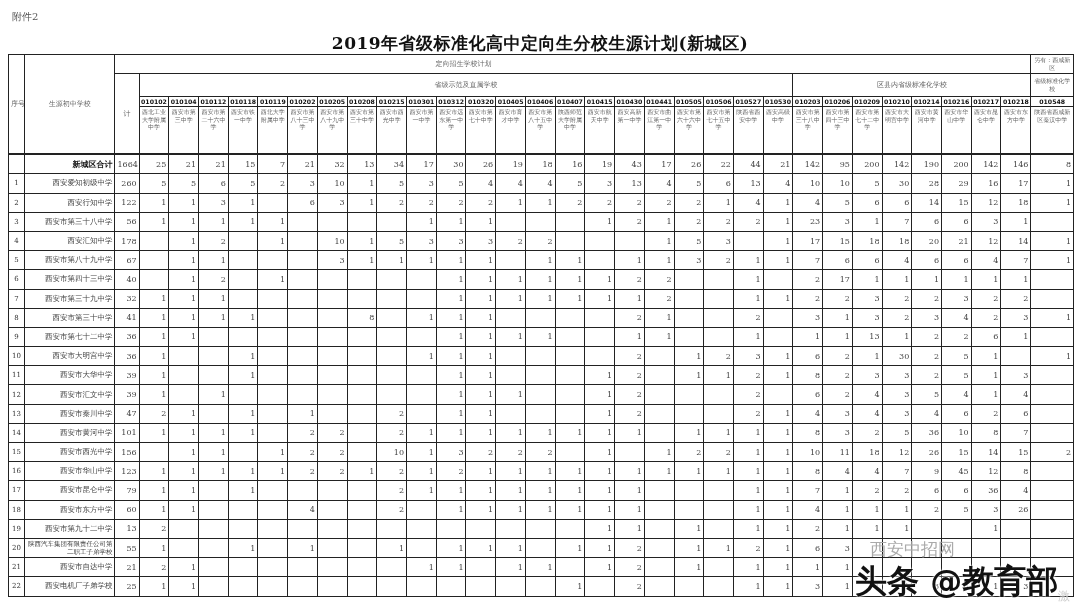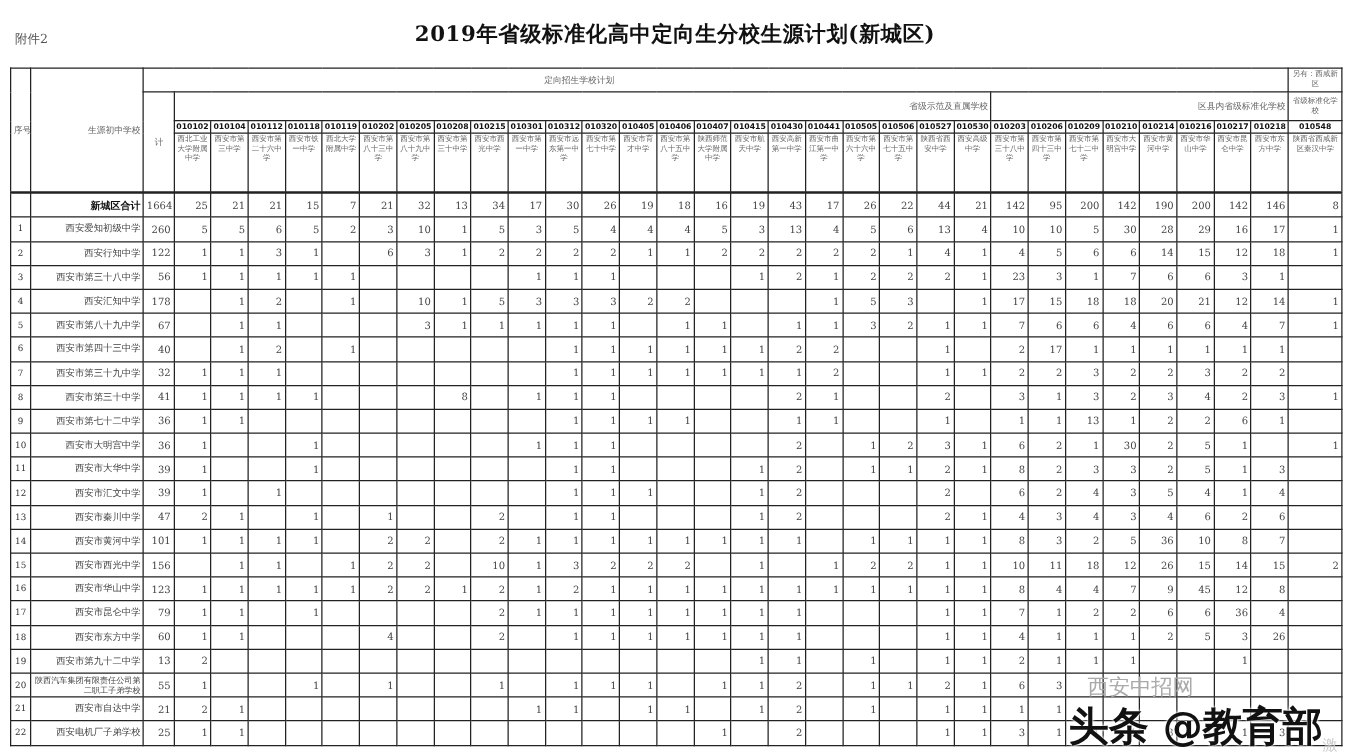--- a/index.html
+++ b/index.html
@@ -1,24 +1,24 @@
 <!DOCTYPE html>
 <html><head>
 <meta charset="utf-8">
 <style>
   html,body{margin:0;padding:0;background:#fff;}
   body{width:1080px;height:604px;overflow:hidden;position:relative;font-family:"DejaVu Serif","Liberation Serif",serif;color:#333;}
-  .attach{position:absolute;left:12px;top:24px;font-size:10px;color:#555;}
-  .title{position:absolute;left:0;width:1080px;top:16px;text-align:center;font-size:17px;font-weight:bold;color:#111;letter-spacing:0.5px;}
+  .attach{position:absolute;left:12px;top:10px;font-size:10px;color:#555;}
+  .title{position:absolute;left:0;width:1080px;top:32px;text-align:center;font-size:17px;font-weight:bold;color:#111;letter-spacing:0.5px;}
   table{position:absolute;left:8px;top:54px;border-collapse:collapse;table-layout:fixed;width:1066px;}
   td{border:1px solid #222;padding:0 2px;font-size:8px;text-align:right;height:18.2px;white-space:nowrap;overflow:hidden;color:#444;}
   td.seq{text-align:center;font-size:7px;color:#333;}
   td.name{text-align:right;font-size:7.5px;color:#444;}
   td.name.bold{font-weight:bold;color:#111;font-size:8px;}
-  td.hd{color:#666;font-size:7px;}
+  td.hd{text-align:center;color:#666;font-size:7px;}
   td.code{text-align:center;font-weight:bold;font-size:6.2px;color:#111;height:9px;padding:0;font-family:"DejaVu Sans",sans-serif;}
   td.sname{text-align:center;font-size:6px;line-height:7.5px;color:#666;white-space:normal;height:44px;padding:1px 1px;vertical-align:top;}
   td.note{text-align:center;font-size:6px;color:#666;white-space:normal;line-height:8px;}
   td.total{text-align:center;font-size:7px;color:#666;}
   .wm{position:absolute;left:855px;top:560px;font-family:"DejaVu Sans",sans-serif;font-size:32px;color:#111;font-weight:bold;text-shadow:0 0 2px #fff,0 0 3px #fff;}
   .wm2{position:absolute;left:870px;top:538px;font-family:"DejaVu Sans",sans-serif;font-size:17px;color:#aaa;}
   .wm3{position:absolute;left:1040px;top:588px;font-family:"DejaVu Sans",sans-serif;font-size:12px;color:#ccc;margin-left:18px;}
 </style>
 </head>
 <body>

